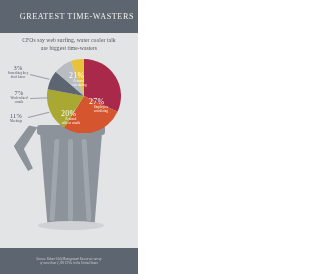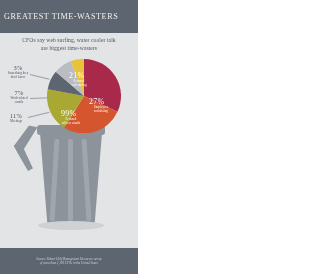--- a/index.html
+++ b/index.html
@@ -21,21 +21,21 @@
   
   .header {
     position: absolute;
     left: 0; top: 0;
     width: 138px;
     height: 33px;
     background: #5d6570;
     box-sizing: border-box;
     display: flex;
     flex-direction: column;
-    align-items: flex-start;
+    align-items: flex-end;
     justify-content: center;
     padding: 0 4px;
   }
   .header-line {
     color: #f3f1ec;
     font-family: "Liberation Serif", serif;
     font-size: 8.2px;
     letter-spacing: 0.55px;
     line-height: 10px;
     text-align: center;
@@ -244,21 +244,21 @@
         <div>Personal</div>
         <div>web surfing</div>
       </div>
 
       <div class="slice-pct" style="left:42px; top:38px;">27%</div>
       <div class="slice-sub" style="left:38px; top:47px; width:32px;">
         <div>Employees</div>
         <div>socializing</div>
       </div>
 
-      <div class="slice-pct" style="left:14px; top:50px;">99%</div>
+      <div class="slice-pct" style="left:14px; top:50px;">20%</div>
       <div class="slice-sub" style="left:6px; top:59px; width:36px;">
         <div>Personal</div>
         <div>calls or emails</div>
       </div>
     </div>
 
     <div class="leader" style="left:30px; top:19px; width:20px; transform: rotate(14deg);"></div>
     <div class="leader" style="left:30px; top:43px; width:21px; transform: rotate(-2deg);"></div>
     <div class="leader" style="left:28px; top:62px; width:22px; transform: rotate(-14deg);"></div>
 

